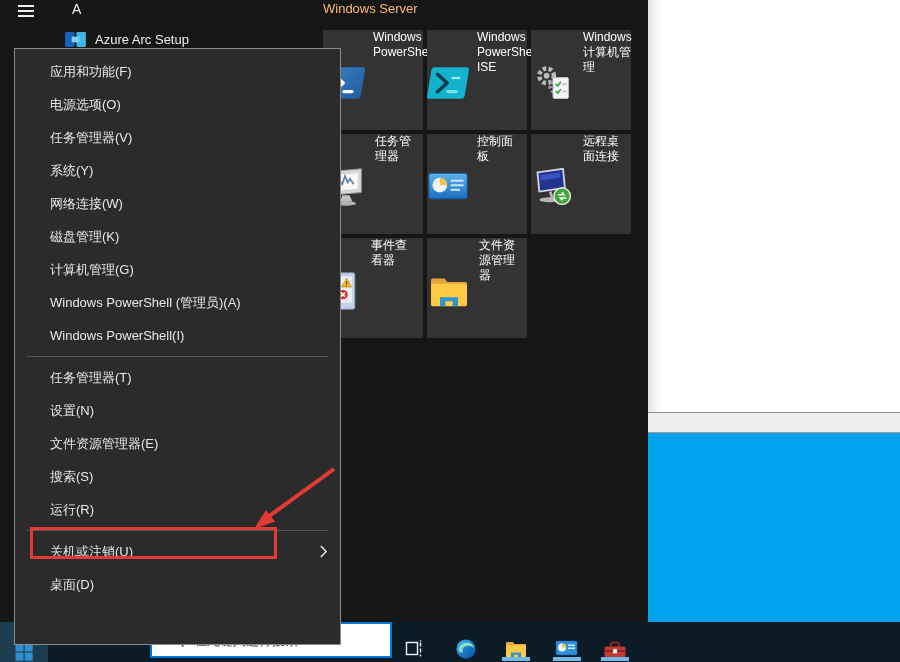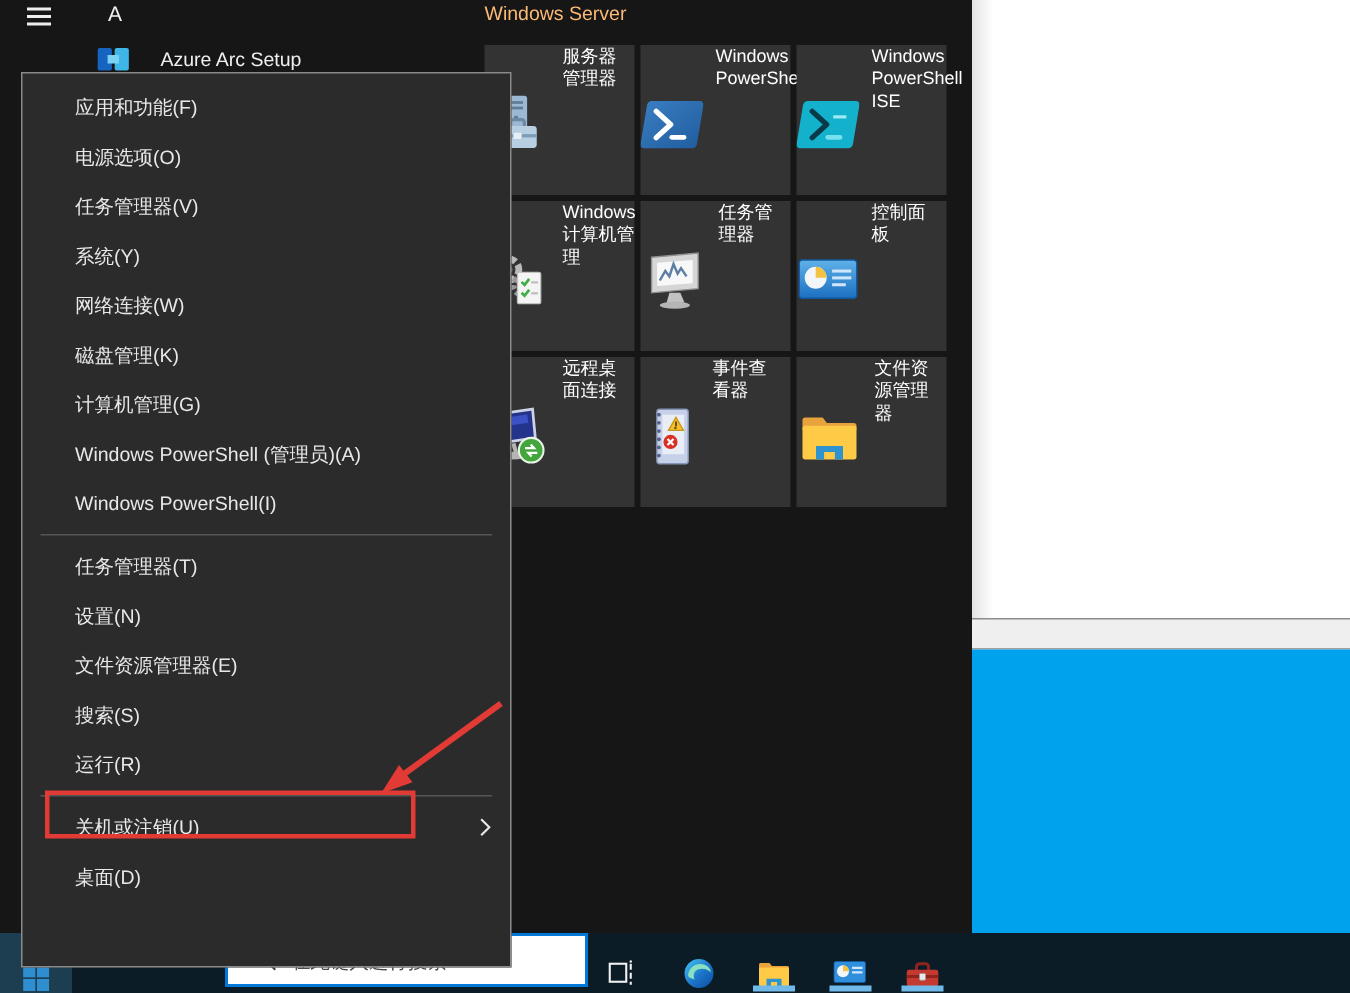--- a/index.html
+++ b/index.html
@@ -12,21 +12,21 @@
   .status-strip { position:absolute; left:648px; top:412px; width:252px; height:21px;
     background:#efefef; border-top:1px solid #8c8c8c; border-bottom:1px solid #9f9f9f; }
   .desktop-blue { position:absolute; left:648px; top:433px; width:252px; height:189px; background:#00a2ed; }
 
   
   .start-panel { position:absolute; left:0; top:0; width:648px; height:622px; background:#161616; }
   .hamburger { position:absolute; left:18px; top:5px; width:16px; height:12px; cursor:pointer; }
   .hamburger span { display:block; height:2px; background:#eee; margin-bottom:3px; }
   .section-letter { position:absolute; left:72px; top:0; color:#f0f0f0; font-size:14px; line-height:18px; }
   .app-row { position:absolute; left:64px; top:31px; display:flex; align-items:center; }
-  .app-row .app-label { color:#f0f0f0; font-size:13px; margin-left:20px; white-space:nowrap; }
+  .app-row .app-label { color:#f0f0f0; font-size:13px; margin-left:8px; white-space:nowrap; }
 
   
   .tiles-header { position:absolute; left:323px; top:1px; color:#fdba74; font-size:13px; }
   .tiles-grid { position:absolute; left:323px; top:30px; display:grid;
     grid-template-columns:100px 100px 100px; grid-auto-rows:100px; gap:4px; }
   .tile { background:#333333; display:flex; flex-direction:row; cursor:pointer; }
   .tile-icon { flex:1; display:flex; align-items:center; justify-content:center; padding-top:6px; }
   .tile-label { color:#ffffff; font-size:12px; line-height:15px; padding:0 7px 6px 8px; }
 
   
@@ -76,35 +76,20 @@
         <rect x="1" y="1" width="10" height="16" rx="1.5" fill="#1565c0"></rect>
         <rect x="13" y="1" width="10" height="16" rx="1.5" fill="#3fb6e8"></rect>
         <rect x="8" y="6" width="8" height="6" fill="#79d2f2"></rect>
       </svg>
       <span class="app-label">Azure Arc Setup</span>
     </div>
 
     <div class="tiles-header">Windows Server</div>
     <div class="tiles-grid">
 
-      <div class="tile">
-        <div class="tile-icon">
-            <svg width="44" height="44" viewBox="0 0 48 48">
-          <rect x="16" y="3" width="15" height="33" rx="2" fill="#9db8d2"></rect>
-          <rect x="19" y="7" width="9" height="2" fill="#5f7d99"></rect>
-          <rect x="19" y="11" width="9" height="2" fill="#5f7d99"></rect>
-          <circle cx="23" cy="19" r="1.6" fill="#5f7d99"></circle>
-          <rect x="10" y="25" width="28" height="16" rx="2.5" fill="#b7cee3"></rect>
-          <path d="M19 25v-2.5a2 2 0 0 1 2-2h6a2 2 0 0 1 2 2V25" stroke="#6d8aa5" stroke-width="2.4" fill="none"></path>
-          <rect x="10" y="31" width="28" height="2.4" fill="#7d9cb8"></rect>
-          <rect x="21" y="30" width="6" height="4.5" rx="1" fill="#e7eff6"></rect>
-        </svg>
-          </div>
-        <div class="tile-label">服务器管理器</div>
-      </div>
 
       <div class="tile">
         <div class="tile-icon">
             <svg width="42" height="34" viewBox="0 0 48 38">
           <defs>
                 <linearGradient id="psg" x1="0" y1="0" x2="1" y2="1">
             <stop offset="0" stop-color="#3a7fc2"></stop>
                   <stop offset="1" stop-color="#1f5c9e"></stop>
                 </linearGradient>
               </defs>

